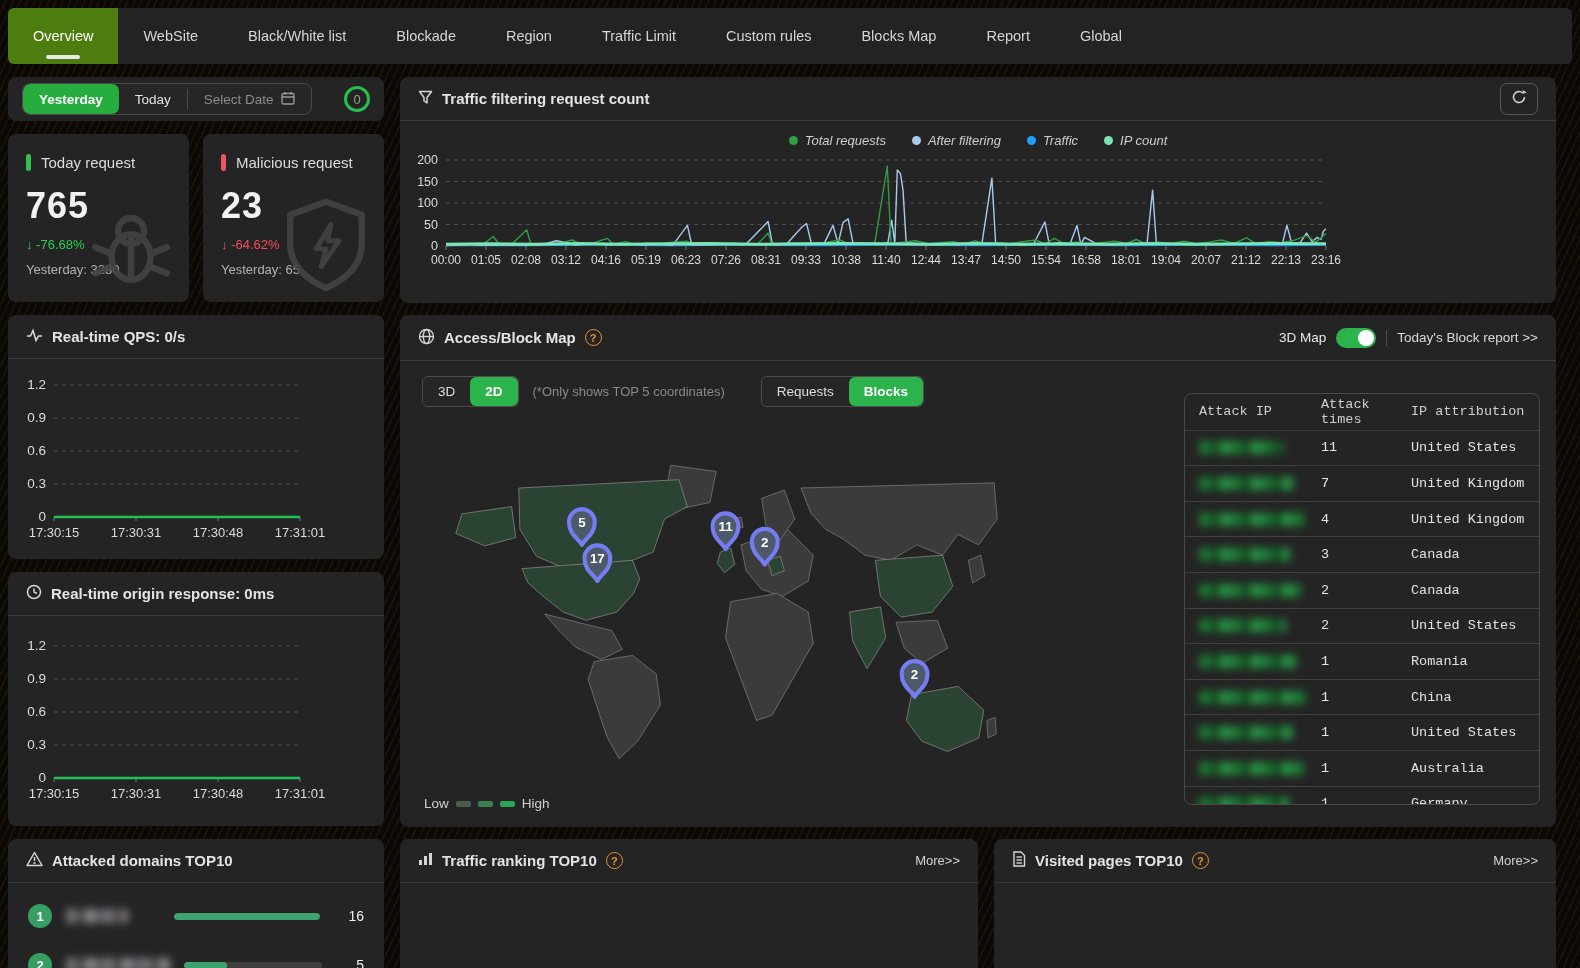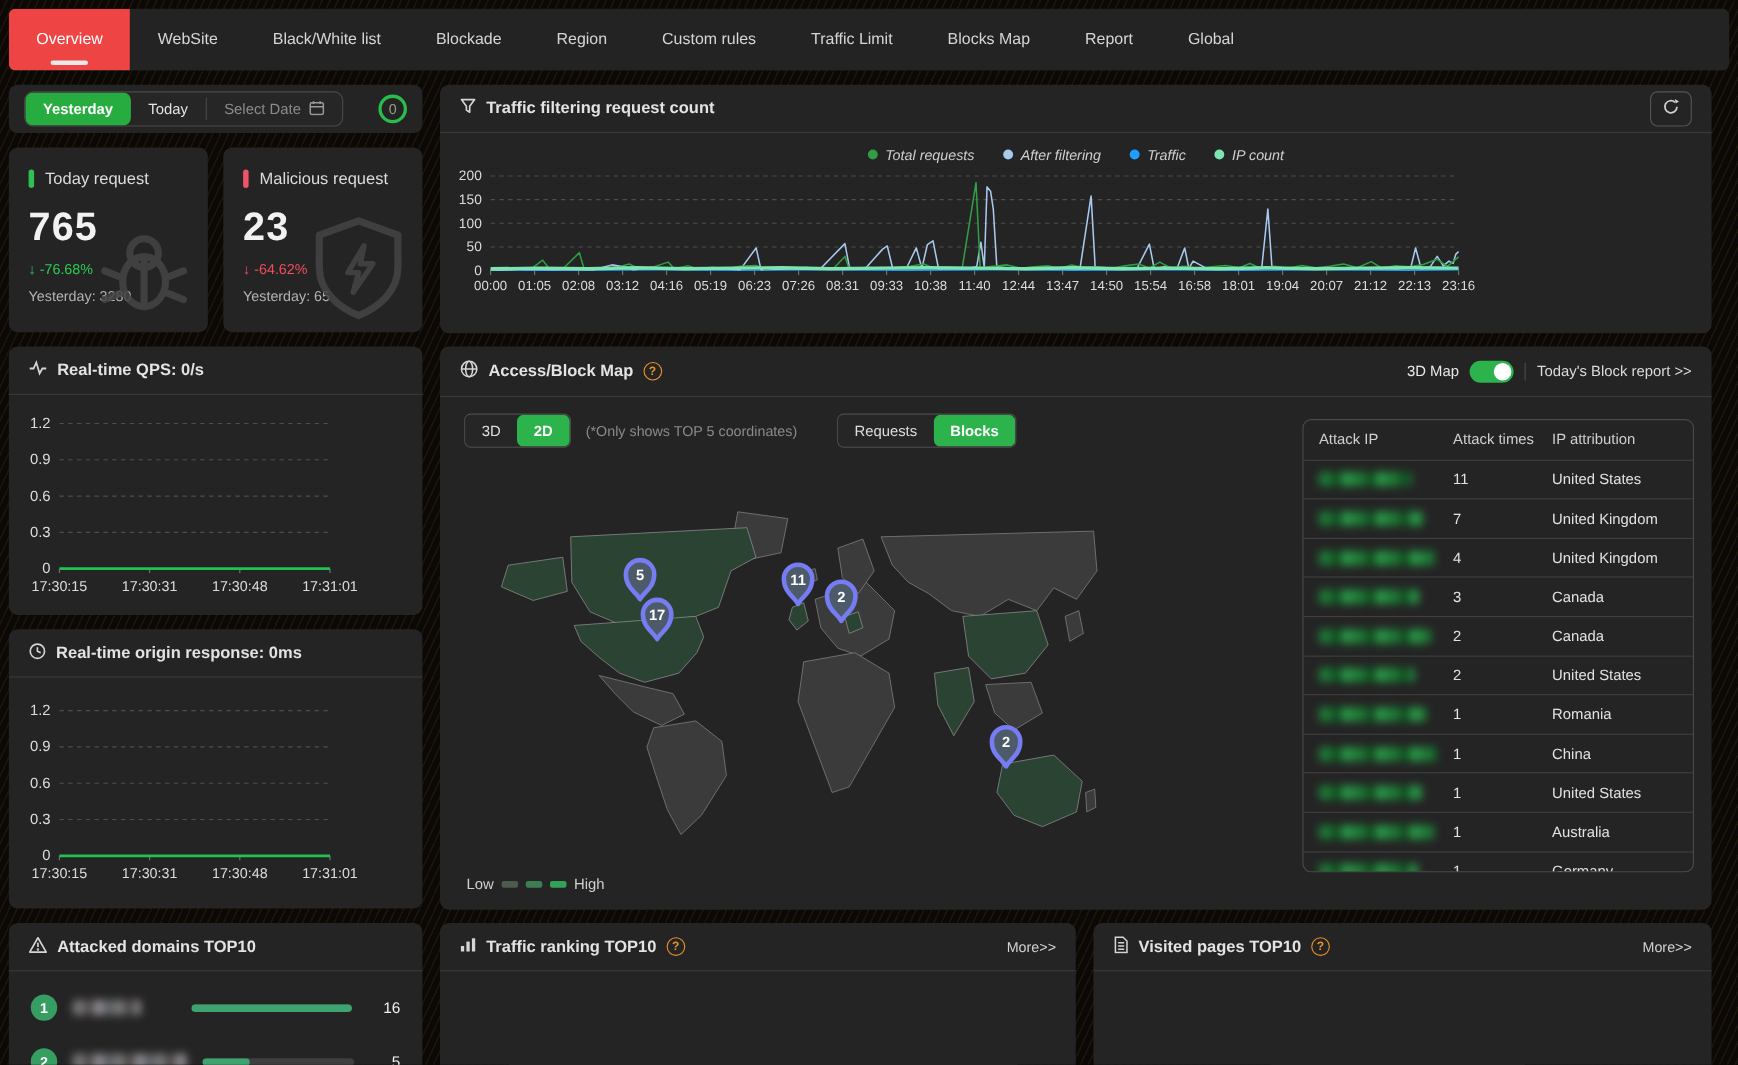--- a/index.html
+++ b/index.html
@@ -11,21 +11,21 @@
   .stripes { position:absolute; inset:0; z-index:0; pointer-events:none;
     background:repeating-linear-gradient(115deg, transparent 0 5px, rgba(175,140,50,.09) 5px 6.5px);
   }
   .page { position:relative; z-index:1; width:1580px; height:968px; }
 
   
   .nav { margin:8px 8px 0 8px; height:56px; background:#232323; border-radius:6px;
     display:flex; align-items:stretch; overflow:hidden; }
   .nav-tab { padding:0 25px; display:flex; align-items:center; font-size:14.5px; color:#d6d6d6;
     cursor:pointer; position:relative; white-space:nowrap; }
-  .nav-tab.active { background:#ef4444; color:#fff; }
+  .nav-tab.active { background:#4d7c0f; color:#fff; }
   .nav-tab.active::after { content:""; position:absolute; left:50%; transform:translateX(-50%);
     bottom:5px; width:34px; height:4px; border-radius:2px; background:#e9e9e9; }
 
   
   .content { display:flex; gap:16px; padding:13px 24px 0 8px; align-items:flex-start; }
   .col-left { width:376px; flex:0 0 376px; display:flex; flex-direction:column; gap:13px; }
   .col-right { flex:1; display:flex; flex-direction:column; gap:12px; }
 
   .panel { background:#242424; border-radius:8px; position:relative; }
   .p-head { height:44px; display:flex; align-items:center; gap:9px; padding:0 18px;
@@ -78,22 +78,22 @@
   .head-right { display:flex; align-items:center; gap:10px; font-weight:normal; }
   .head-right .lbl { font-size:13.5px; color:#e8e8e8; }
   .vdiv { width:1px; height:16px; background:#4d4d4d; }
   .link { font-size:13.5px; color:#dadada; cursor:pointer; }
   .map-svg { position:absolute; left:20px; top:96px; }
   .map-legend { position:absolute; left:24px; bottom:16px; display:flex; align-items:center; gap:7px;
     font-size:13.5px; color:#cfcfcf; }
   .swatch { width:15px; height:6px; border-radius:2px; }
 
   
-  .atk-table { position:absolute; top:20px; right:16px; width:356px; height:412px;
-    border:1px solid #4a4a4a; border-radius:8px; overflow:hidden; font-size:13.5px; }
+  .atk-table { position:absolute; top:32px; right:16px; width:356px; height:412px;
+    border:1px solid #4a4a4a; border-radius:8px; overflow:hidden; font-size:13.5px;font-family:Liberation Mono, monospace; }
   .atk-row { display:flex; align-items:center; height:35.6px; border-top:1px solid #404040; }
   .atk-row:first-child { border-top:none; color:#cfcfcf; }
   .atk-c1 { width:122px; padding-left:14px; display:flex; align-items:center; }
   .atk-c2 { width:90px; padding-left:14px; color:#e2e2e2; }
   .atk-c3 { flex:1; padding-left:14px; color:#e2e2e2; }
   .blur-ip { height:13px; border-radius:3px; filter:blur(4px);
     background:repeating-linear-gradient(90deg,#1f7a36 0 12px,#0f4d20 12px 20px,#2a9447 20px 31px); }
 
   
   .bottom-row { display:flex; gap:16px; }
@@ -115,22 +115,22 @@
 <div class="stripes"></div>
 
 <div class="page">
 
   <div class="nav" id="nav">
       <div class="nav-tab active">Overview</div>
       <div class="nav-tab">WebSite</div>
       <div class="nav-tab">Black/White list</div>
       <div class="nav-tab">Blockade</div>
       <div class="nav-tab">Region</div>
+      <div class="nav-tab">Traffic Limit</div>
       <div class="nav-tab">Custom rules</div>
-      <div class="nav-tab">Traffic Limit</div>
       <div class="nav-tab">Blocks Map</div>
       <div class="nav-tab">Report</div>
       <div class="nav-tab">Global</div>
     </div>
 
   <div class="content">
 
     <div class="col-left">
 
       <div class="panel date-panel">

